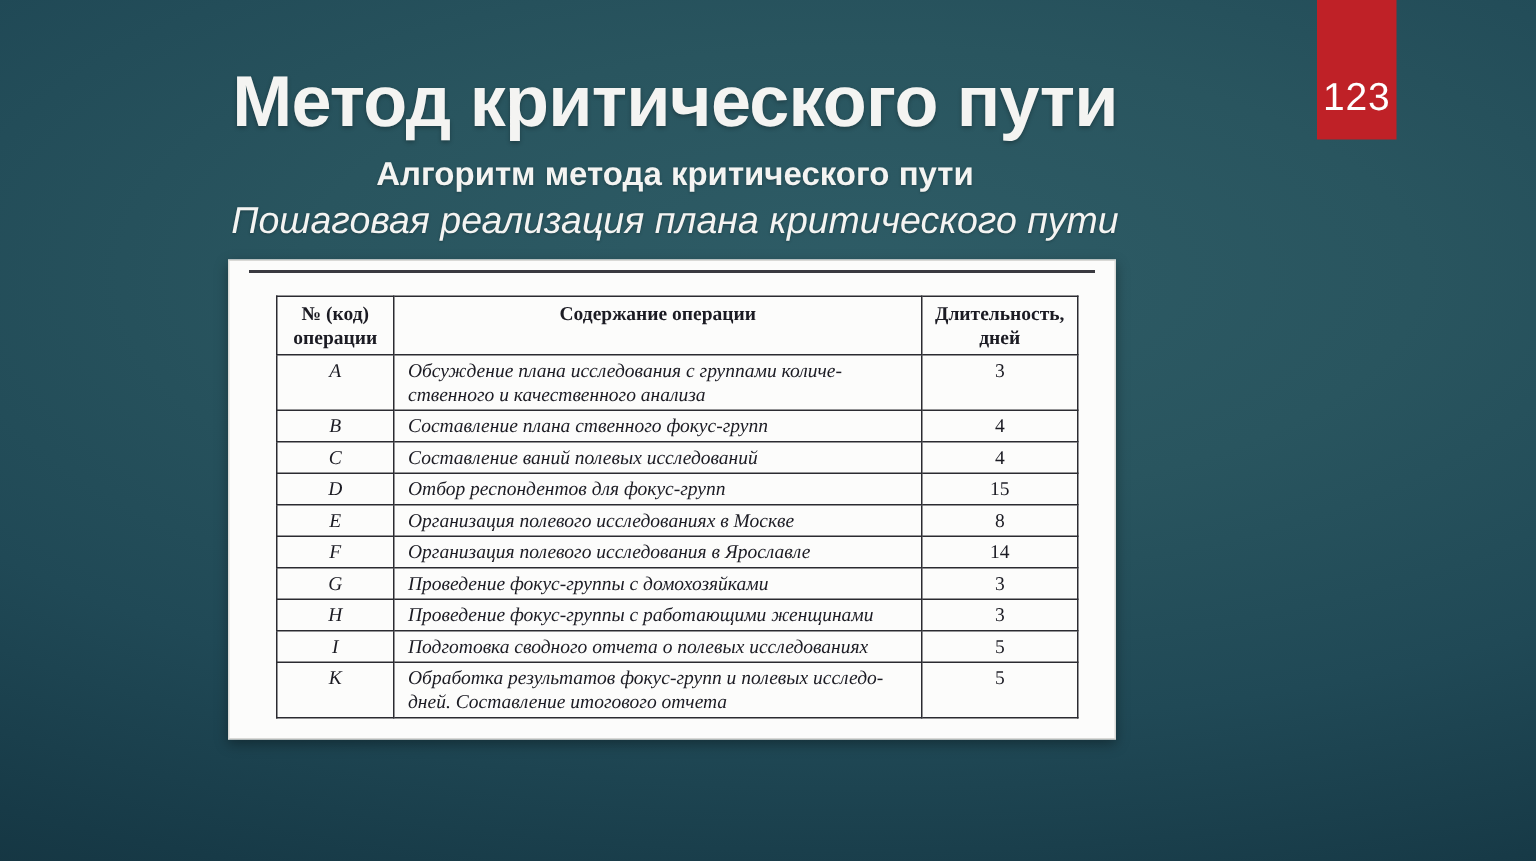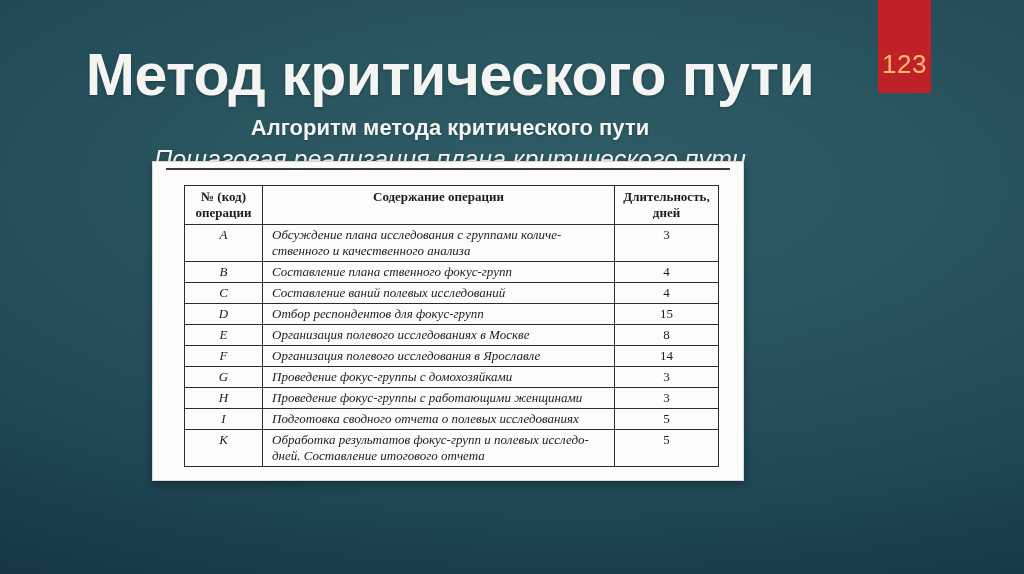--- a/index.html
+++ b/index.html
@@ -17,41 +17,41 @@
   }
 
   
   .badge {
     position: absolute;
     left: 878px;
     top: 0;
     width: 53px;
     height: 93px;
     background: #bf2127;
-    color: #fdba74;
+    color: #ffffff;
     display: flex;
     align-items: flex-end;
     justify-content: center;
     padding-bottom: 13px;
     font-size: 26px;
     font-weight: 400;
     letter-spacing: 0.5px;
   }
 
   
   .header {
     position: absolute;
     left: 0;
     top: 42px;
     width: 900px;
     text-align: center;
     color: #f4f4f2;
   }
   .title {
-    font-size: 59px;
+    font-size: 48px;
     font-weight: bold;
     letter-spacing: -0.5px;
     line-height: 1.12;
     text-shadow: 0 1px 3px rgba(0,0,0,0.28);
   }
   .sub1 {
     margin-top: 7px;
     font-size: 22px;
     font-weight: bold;
     line-height: 1.15;
@@ -63,21 +63,21 @@
     font-style: italic;
     font-weight: normal;
     line-height: 1.15;
     text-shadow: 0 1px 2px rgba(0,0,0,0.25);
   }
 
   
   .card {
     position: absolute;
     left: 152px;
-    top: 161px;
+    top: 173px;
     width: 592px;
     height: 320px;
     background: #fcfcfb;
     border: 1px solid #d9d9d6;
     box-shadow: 0 3px 8px rgba(0,0,0,0.35);
   }
   .rule {
     margin: 6px 13px 0 13px;
     height: 2px;
     background: #3a3a40;

